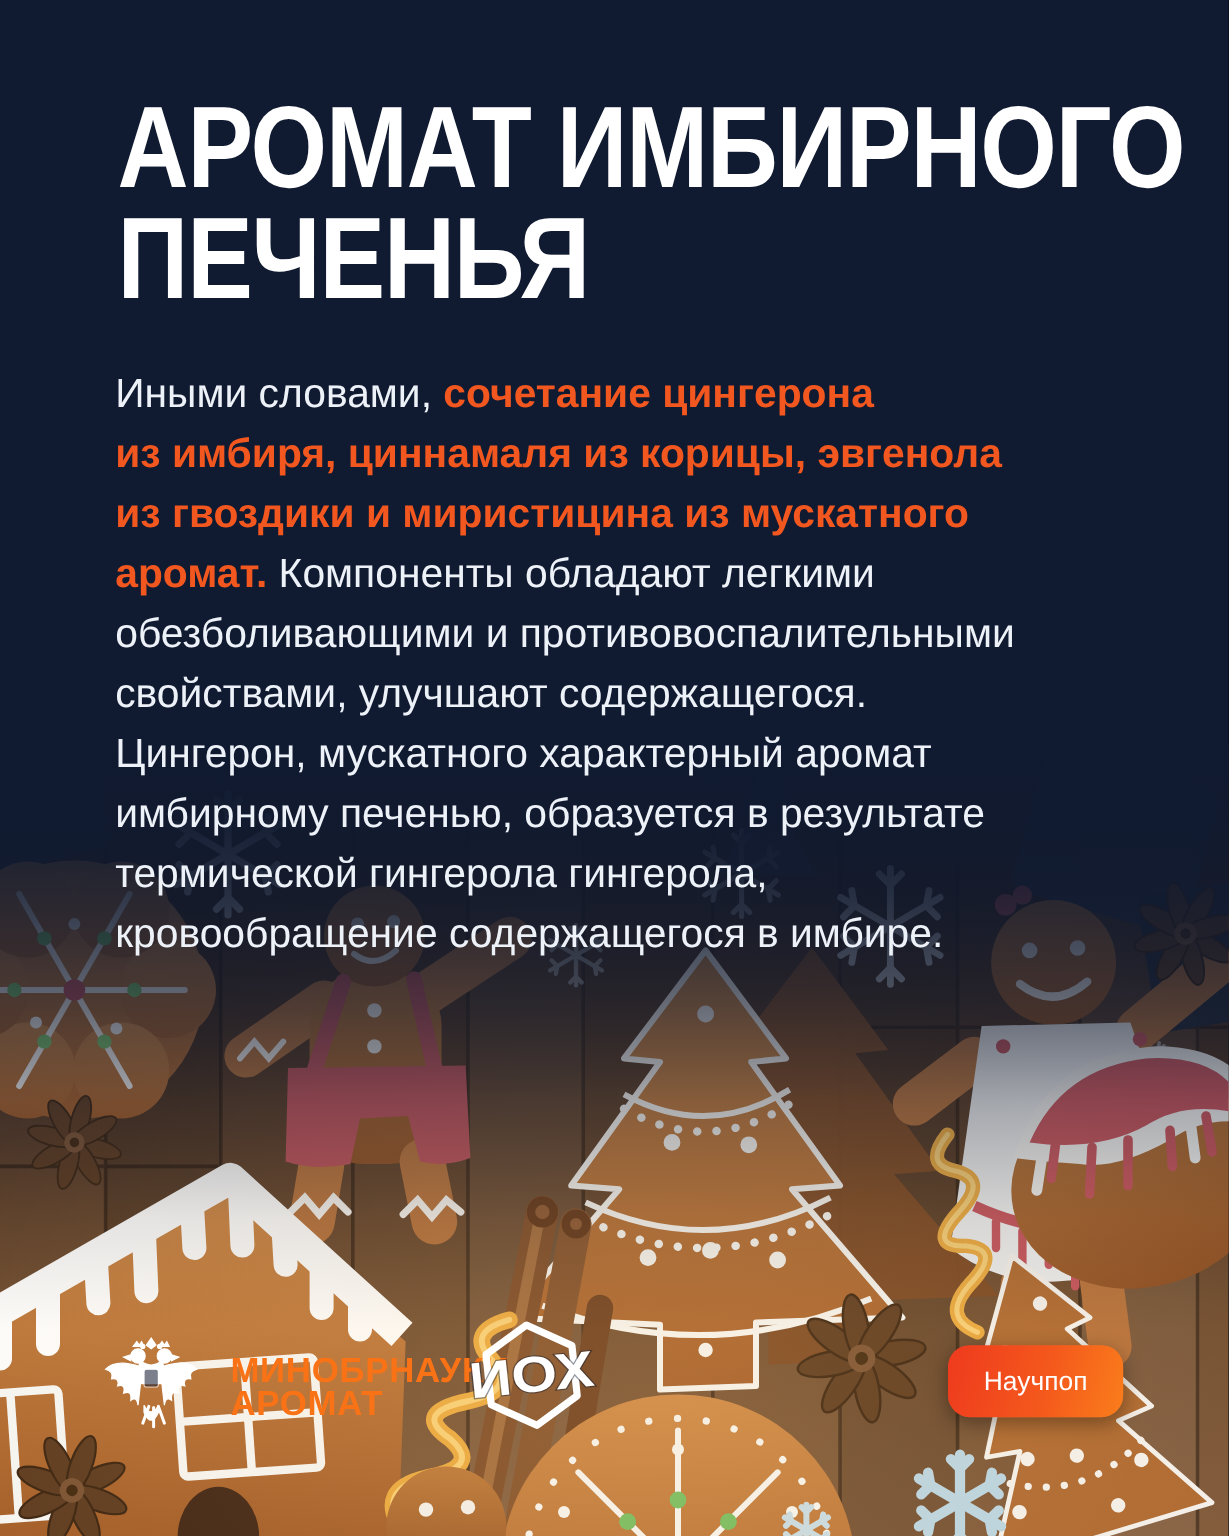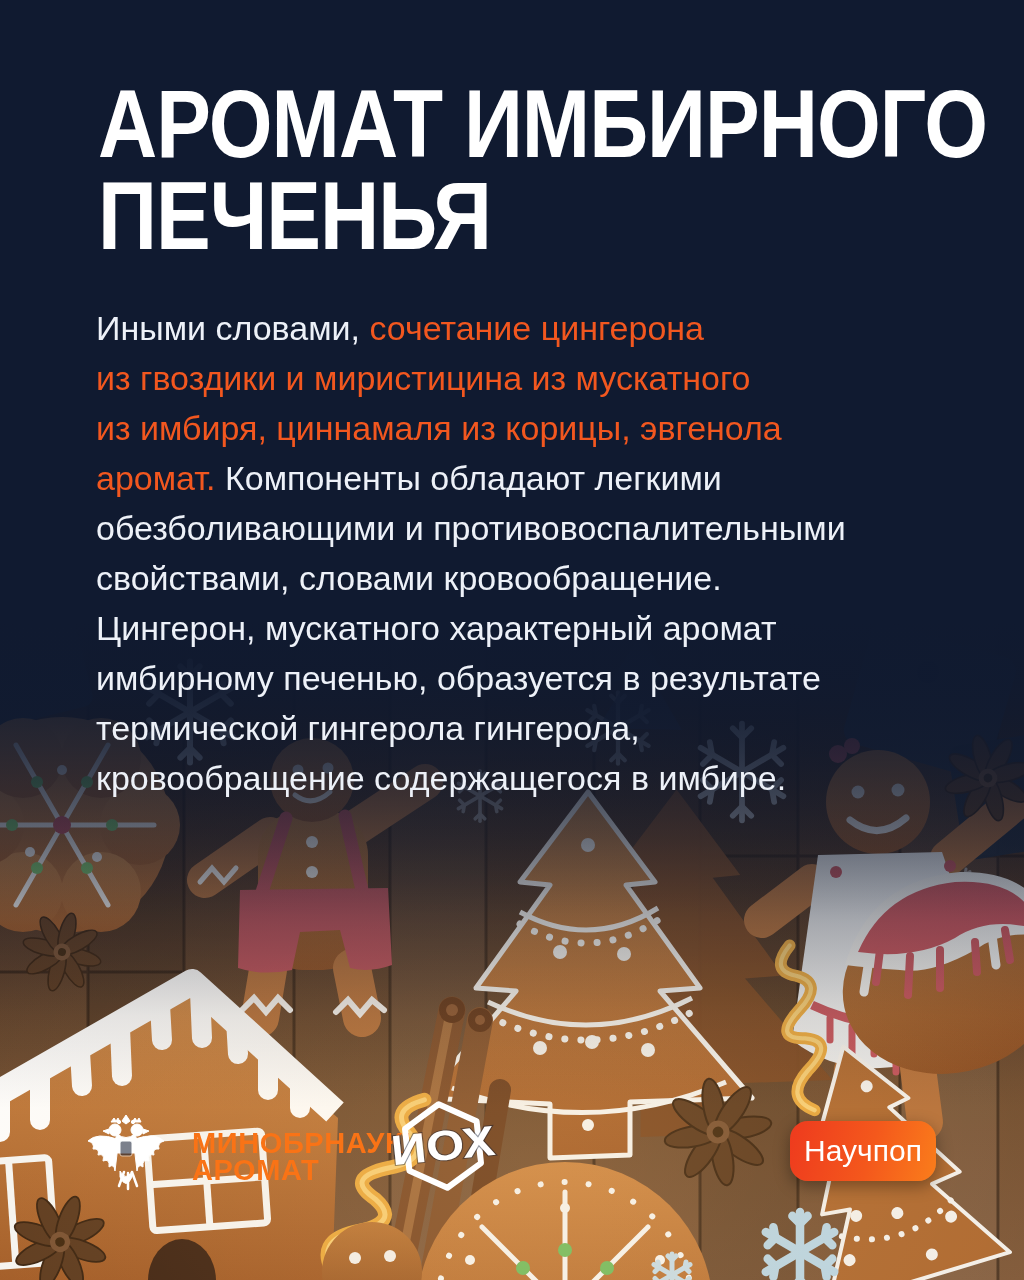--- a/index.html
+++ b/index.html
@@ -25,33 +25,33 @@
   .title{
     position:absolute;left:98px;top:78px;z-index:3;color:#ffffff;
     font-size:82px;font-weight:900;line-height:78px;letter-spacing:-1px;
     transform:scaleY(1.18);transform-origin:left top;white-space:nowrap;
   }
   .body-text{
     position:absolute;left:96px;top:303px;width:850px;z-index:3;
     color:#edf1f8;font-size:34px;line-height:50px;font-weight:400;
   }
   .body-line{white-space:nowrap;height:50px;}
-  .hl{color:#f2571f;font-weight:400;}
+  .hl{color:#f2571f;font-weight:700;}
   
   .eagle{position:absolute;left:84px;top:1114px;z-index:4;}
   .ministry{
     position:absolute;left:192px;top:1130px;z-index:4;color:#f97316;
     font-size:29px;font-weight:700;line-height:27px;letter-spacing:.6px;white-space:nowrap;
   }
   .ioh-logo{position:absolute;left:388px;top:1098px;z-index:4;}
   .badge{
     position:absolute;left:790px;top:1121px;z-index:4;
     width:146px;height:60px;border-radius:18px;
     background:linear-gradient(105deg,#ee3a1e 0%,#f4581c 55%,#fa7d1b 100%);
-    color:#fff;font-size:30px;font-weight:400;
+    color:#fff;font-size:22px;font-weight:400;
     display:flex;align-items:center;justify-content:center;
     box-shadow:0 5px 16px rgba(0,0,0,.35);
   }
 </style>
 </head>
 <body>
 
 <div class="card">
 
   <div class="photo">
@@ -379,25 +379,25 @@
   </div>
   <div class="photo-overlay"></div>
 
   <div class="title">
     <div>АРОМАТ ИМБИРНОГО</div>
     <div>ПЕЧЕНЬЯ</div>
   </div>
 
   <div class="body-text">
       <div class="body-line"><span>Иными словами, </span><span class="hl">сочетание цингерона</span></div>
+      <div class="body-line"><span class="hl">из имбиря, циннамаля из корицы, эвгенола</span></div>
       <div class="body-line"><span class="hl">из гвоздики и миристицина из мускатного</span></div>
-      <div class="body-line"><span class="hl">из имбиря, циннамаля из корицы, эвгенола</span></div>
       <div class="body-line"><span class="hl">аромат.</span><span> Компоненты обладают легкими</span></div>
       <div class="body-line"><span>обезболивающими и противовоспалительными</span></div>
-      <div class="body-line"><span>свойствами, словами кровообращение.</span></div>
+      <div class="body-line"><span>свойствами, улучшают содержащегося.</span></div>
       <div class="body-line"><span>Цингерон, мускатного характерный аромат</span></div>
       <div class="body-line"><span>имбирному печенью, образуется в результате</span></div>
       <div class="body-line"><span>термической гингерола гингерола,</span></div>
       <div class="body-line"><span>кровообращение содержащегося в имбире.</span></div>
     </div>
 
   <div class="eagle">
     <svg width="84" height="82" viewBox="0 0 84 82">
       <g fill="#ffffff" stroke="#ffffff">
         <path d="M38,7 L42,1 L46,7 L42,10 Z"></path>

